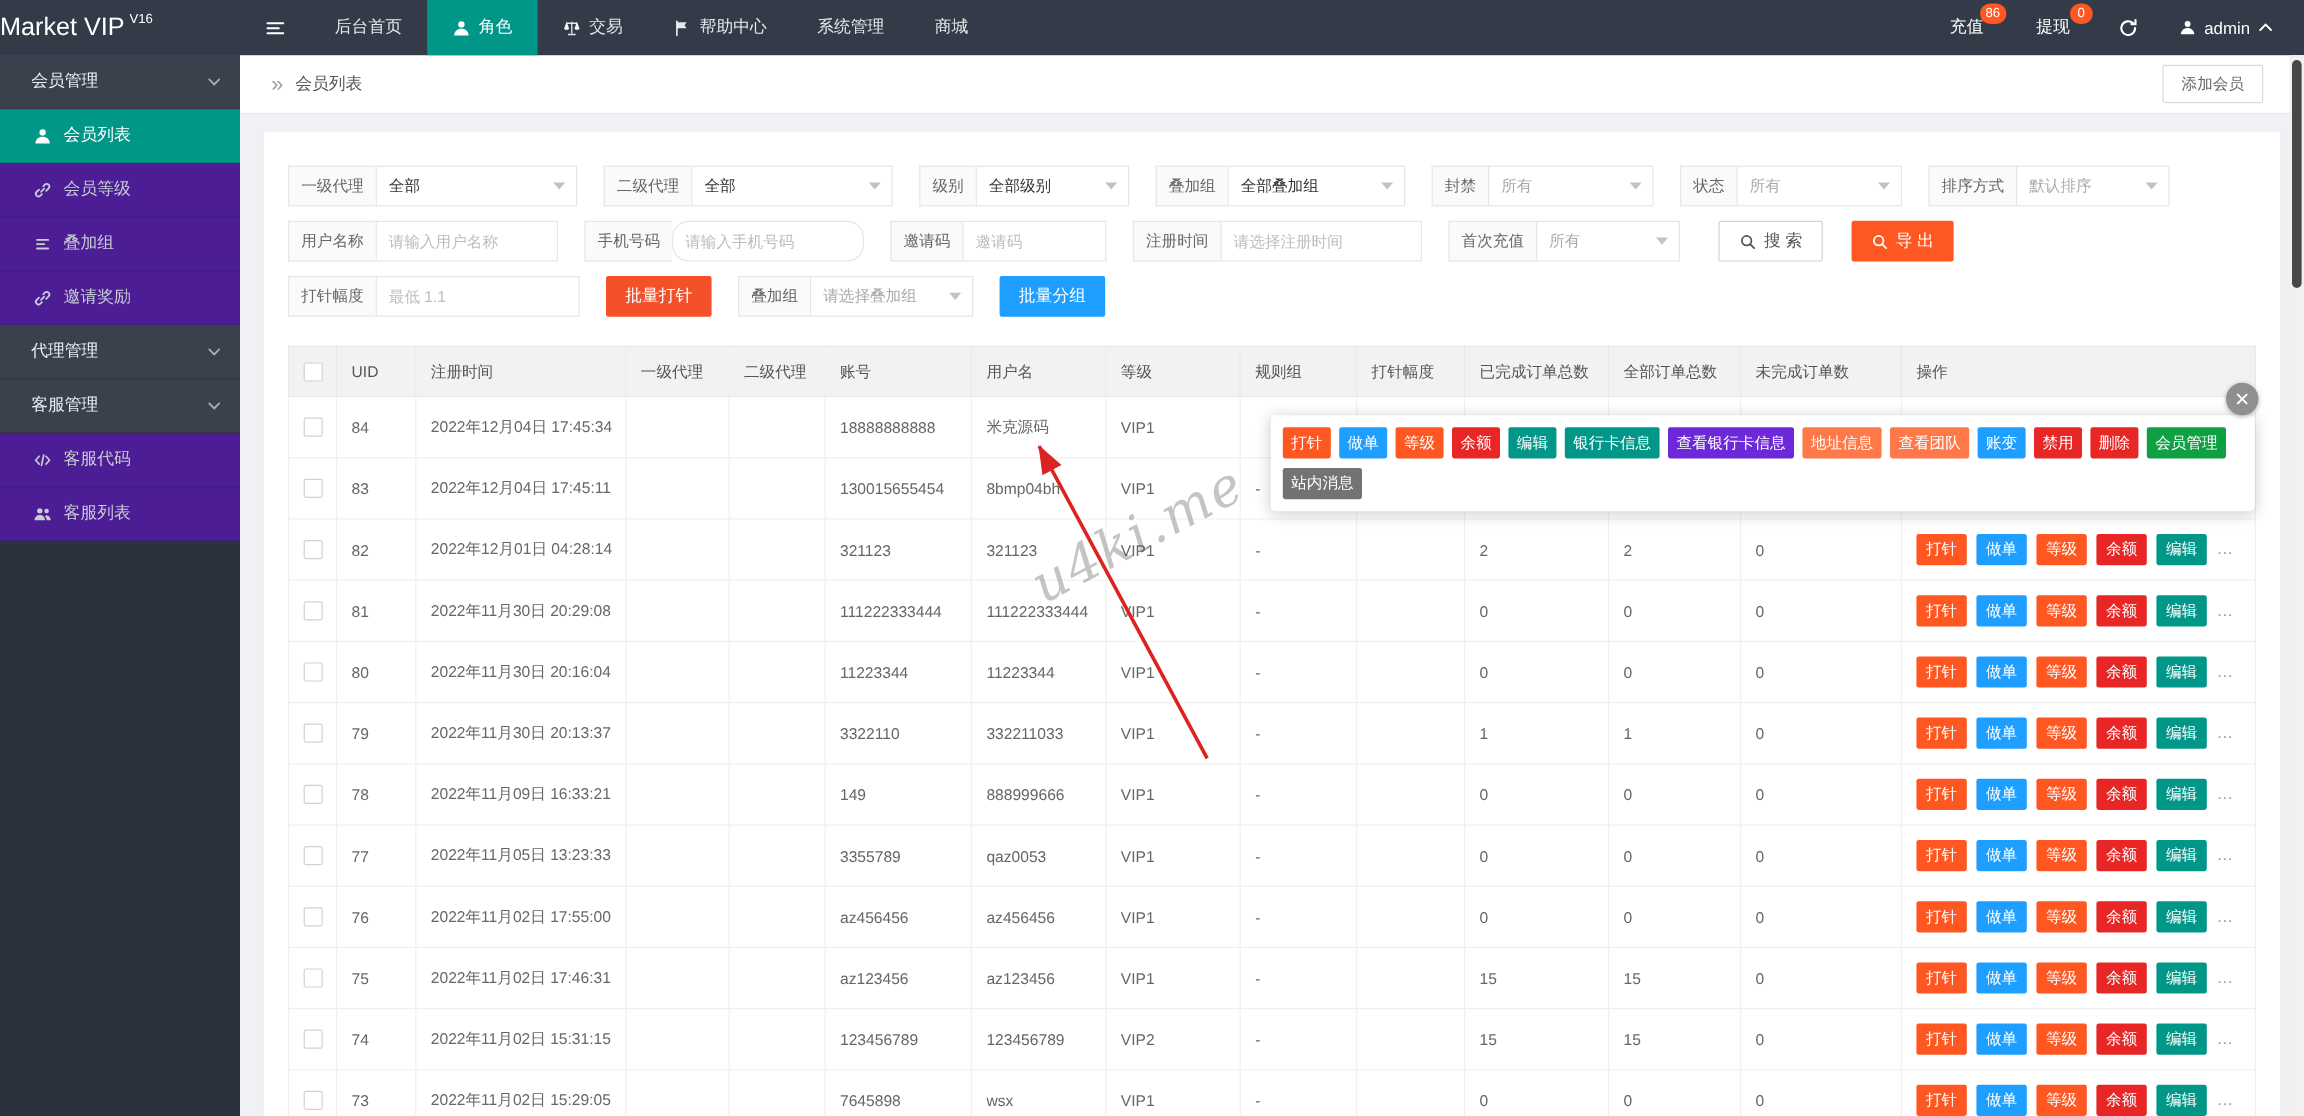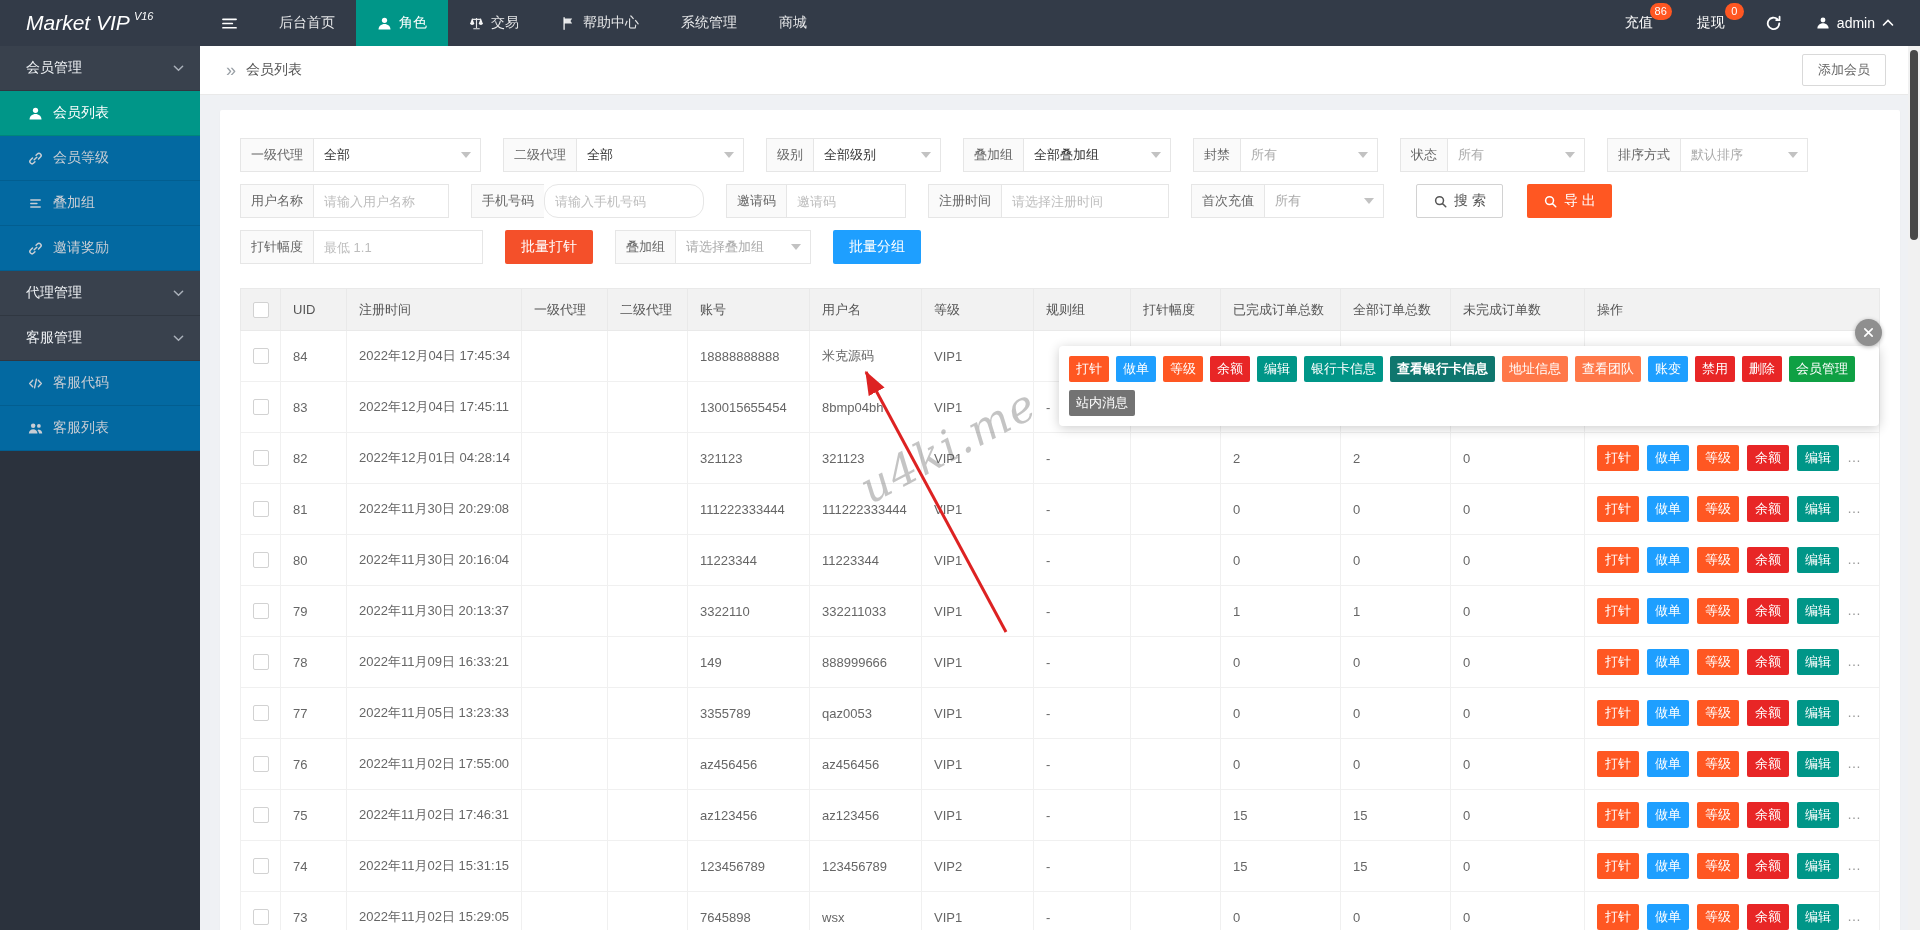--- a/index.html
+++ b/index.html
@@ -2,41 +2,41 @@
 <html><head>
 <meta charset="utf-8">
 <style>
   *{margin:0;padding:0;box-sizing:border-box;}
   html,body{background:#333b48;}
   body{font-family:"Liberation Sans","DejaVu Sans",sans-serif;}
   .app{position:relative;width:1920px;height:930px;overflow:hidden;background:#eff1f4;}
 
   
   .navbar{position:absolute;top:0;left:0;width:100%;height:46px;background:#333b48;display:flex;align-items:stretch;color:#fff;z-index:30;}
-  .logo{width:200px;display:flex;align-items:center;padding-left:26px;font-size:21px;color:#fff;white-space:nowrap;font-style:italic;}
+  .logo{width:200px;display:flex;align-items:center;font-size:21px;color:#fff;white-space:nowrap;}
   .logo .ver{font-size:11px;margin-left:4px;transform:translateY(-7px);}
   .nav-toggle{width:58px;display:flex;align-items:center;justify-content:center;cursor:pointer;color:#fff;}
   .nav-menu{display:flex;align-items:stretch;}
   .nav-item{display:flex;align-items:center;gap:7px;padding:0 21px;font-size:14px;color:rgba(255,255,255,.88);cursor:pointer;white-space:nowrap;}
   .nav-item.active{background:#009688;color:#fff;}
   .nav-item svg{width:15px;height:15px;}
   .nav-right{margin-left:auto;display:flex;align-items:stretch;}
   .nav-time{display:flex;align-items:center;gap:14px;font-size:14px;color:rgba(255,255,255,.92);padding:0 20px;white-space:nowrap;}
   .nav-pill{position:relative;display:flex;align-items:center;padding:0 22px;font-size:14px;cursor:pointer;}
   .badge{position:absolute;top:3px;right:3px;min-width:19px;height:17px;line-height:17px;border-radius:9px;background:#ff5722;color:#fff;font-size:11px;text-align:center;padding:0 5px;font-style:normal;}
   .nav-iconbtn{display:flex;align-items:center;padding:0 18px;cursor:pointer;color:#fff;}
   .nav-iconbtn svg{width:17px;height:17px;}
   .nav-admin{display:flex;align-items:center;gap:7px;padding:0 26px 0 16px;font-size:14px;cursor:pointer;}
   .nav-admin svg{width:13px;height:13px;}
 
   
   .sidebar{position:absolute;top:46px;left:0;bottom:0;width:200px;background:#2b323d;z-index:20;}
   .side-group{height:45px;display:flex;align-items:center;justify-content:space-between;padding:0 16px 0 26px;background:#39414d;color:#eef1f4;font-size:14px;cursor:pointer;border-bottom:1px solid rgba(0,0,0,.15);}
   .side-group svg{width:11px;height:11px;color:#aab1ba;}
-  .side-item{height:45px;display:flex;align-items:center;gap:10px;padding-left:28px;color:#c8cdd4;font-size:14px;cursor:pointer;background:#0369a1;border-bottom:1px solid rgba(0,0,0,.10);}
+  .side-item{height:45px;display:flex;align-items:center;gap:10px;padding-left:28px;color:#c8cdd4;font-size:14px;cursor:pointer;background:#4c1d95;border-bottom:1px solid rgba(0,0,0,.10);}
   .side-item.active{background:#009688;color:#fff;}
   .side-item svg{width:15px;height:15px;flex:none;}
 
   
   .content{position:absolute;left:200px;top:46px;right:0;bottom:0;background:#eff1f4;overflow:hidden;}
   .breadcrumb-bar{height:49px;background:#fff;display:flex;align-items:center;padding:0 26px;border-bottom:1px solid #e9e9e9;font-size:14px;color:#555;}
   .crumb-arrows{color:#9aa0a6;font-size:18px;margin-right:10px;}
   .add-btn{margin-left:auto;margin-right:8px;background:#fff;border:1px solid #d9d9d9;border-radius:2px;height:32px;padding:0 15px;font-size:13px;color:#666;cursor:pointer;font-family:inherit;}
 
   .card{margin:15px 20px;background:#fff;border-radius:2px;padding:28px 20px 20px;min-height:822px;box-shadow:0 1px 2px rgba(0,0,0,.04);}
@@ -305,21 +305,21 @@
             <span class="flabel">排序方式</span>
             <div class="fselect muted" style="width: 128px;">
               <span>默认排序</span>
               <i class="caret"></i>
             </div>
           </div>
         </div>
       <div class="filter-row" id="filterRow2">
           <div class="fgroup">
             <span class="flabel">用户名称</span>
-            <input class="finput" placeholder="请输入用户名称" style="width: 136px;">
+            <input class="finput" placeholder="请输入用户名称" style="width: 152px;">
           </div>
           <div class="fgroup">
             <span class="flabel">手机号码</span>
             <input class="finput" placeholder="请输入手机号码" style="width: 160px; border-radius: 14px;">
           </div>
           <div class="fgroup">
             <span class="flabel">邀请码</span>
             <input class="finput" placeholder="邀请码" style="width: 120px;">
           </div>
           <div class="fgroup">
@@ -618,21 +618,21 @@
   </svg>
 
   <div class="popup" id="popup">
       <div class="popup-line">
         <span class="pbtn" style="background: rgb(255, 87, 34);">打针</span>
         <span class="pbtn" style="background: rgb(30, 159, 255);">做单</span>
         <span class="pbtn" style="background: rgb(255, 87, 34);">等级</span>
         <span class="pbtn" style="background: rgb(232, 38, 38);">余额</span>
         <span class="pbtn" style="background: rgb(0, 150, 136);">编辑</span>
         <span class="pbtn" style="background: rgb(0, 150, 136);">银行卡信息</span>
-        <span class="pbtn" style="background: #0f766e; font-weight: bold;">查看银行卡信息</span>
+        <span class="pbtn" style="background: #6d28d9;">查看银行卡信息</span>
         <span class="pbtn" style="background: rgb(255, 120, 73);">地址信息</span>
         <span class="pbtn" style="background: rgb(255, 120, 73);">查看团队</span>
         <span class="pbtn" style="background: rgb(30, 159, 255);">账变</span>
         <span class="pbtn" style="background: rgb(232, 38, 38);">禁用</span>
         <span class="pbtn" style="background: rgb(232, 38, 38);">删除</span>
         <span class="pbtn" style="background: rgb(15, 160, 68);">会员管理</span>
       </div>
       <div class="popup-line">
         <span class="pbtn" style="background: #737373;">站内消息</span>
       </div>

